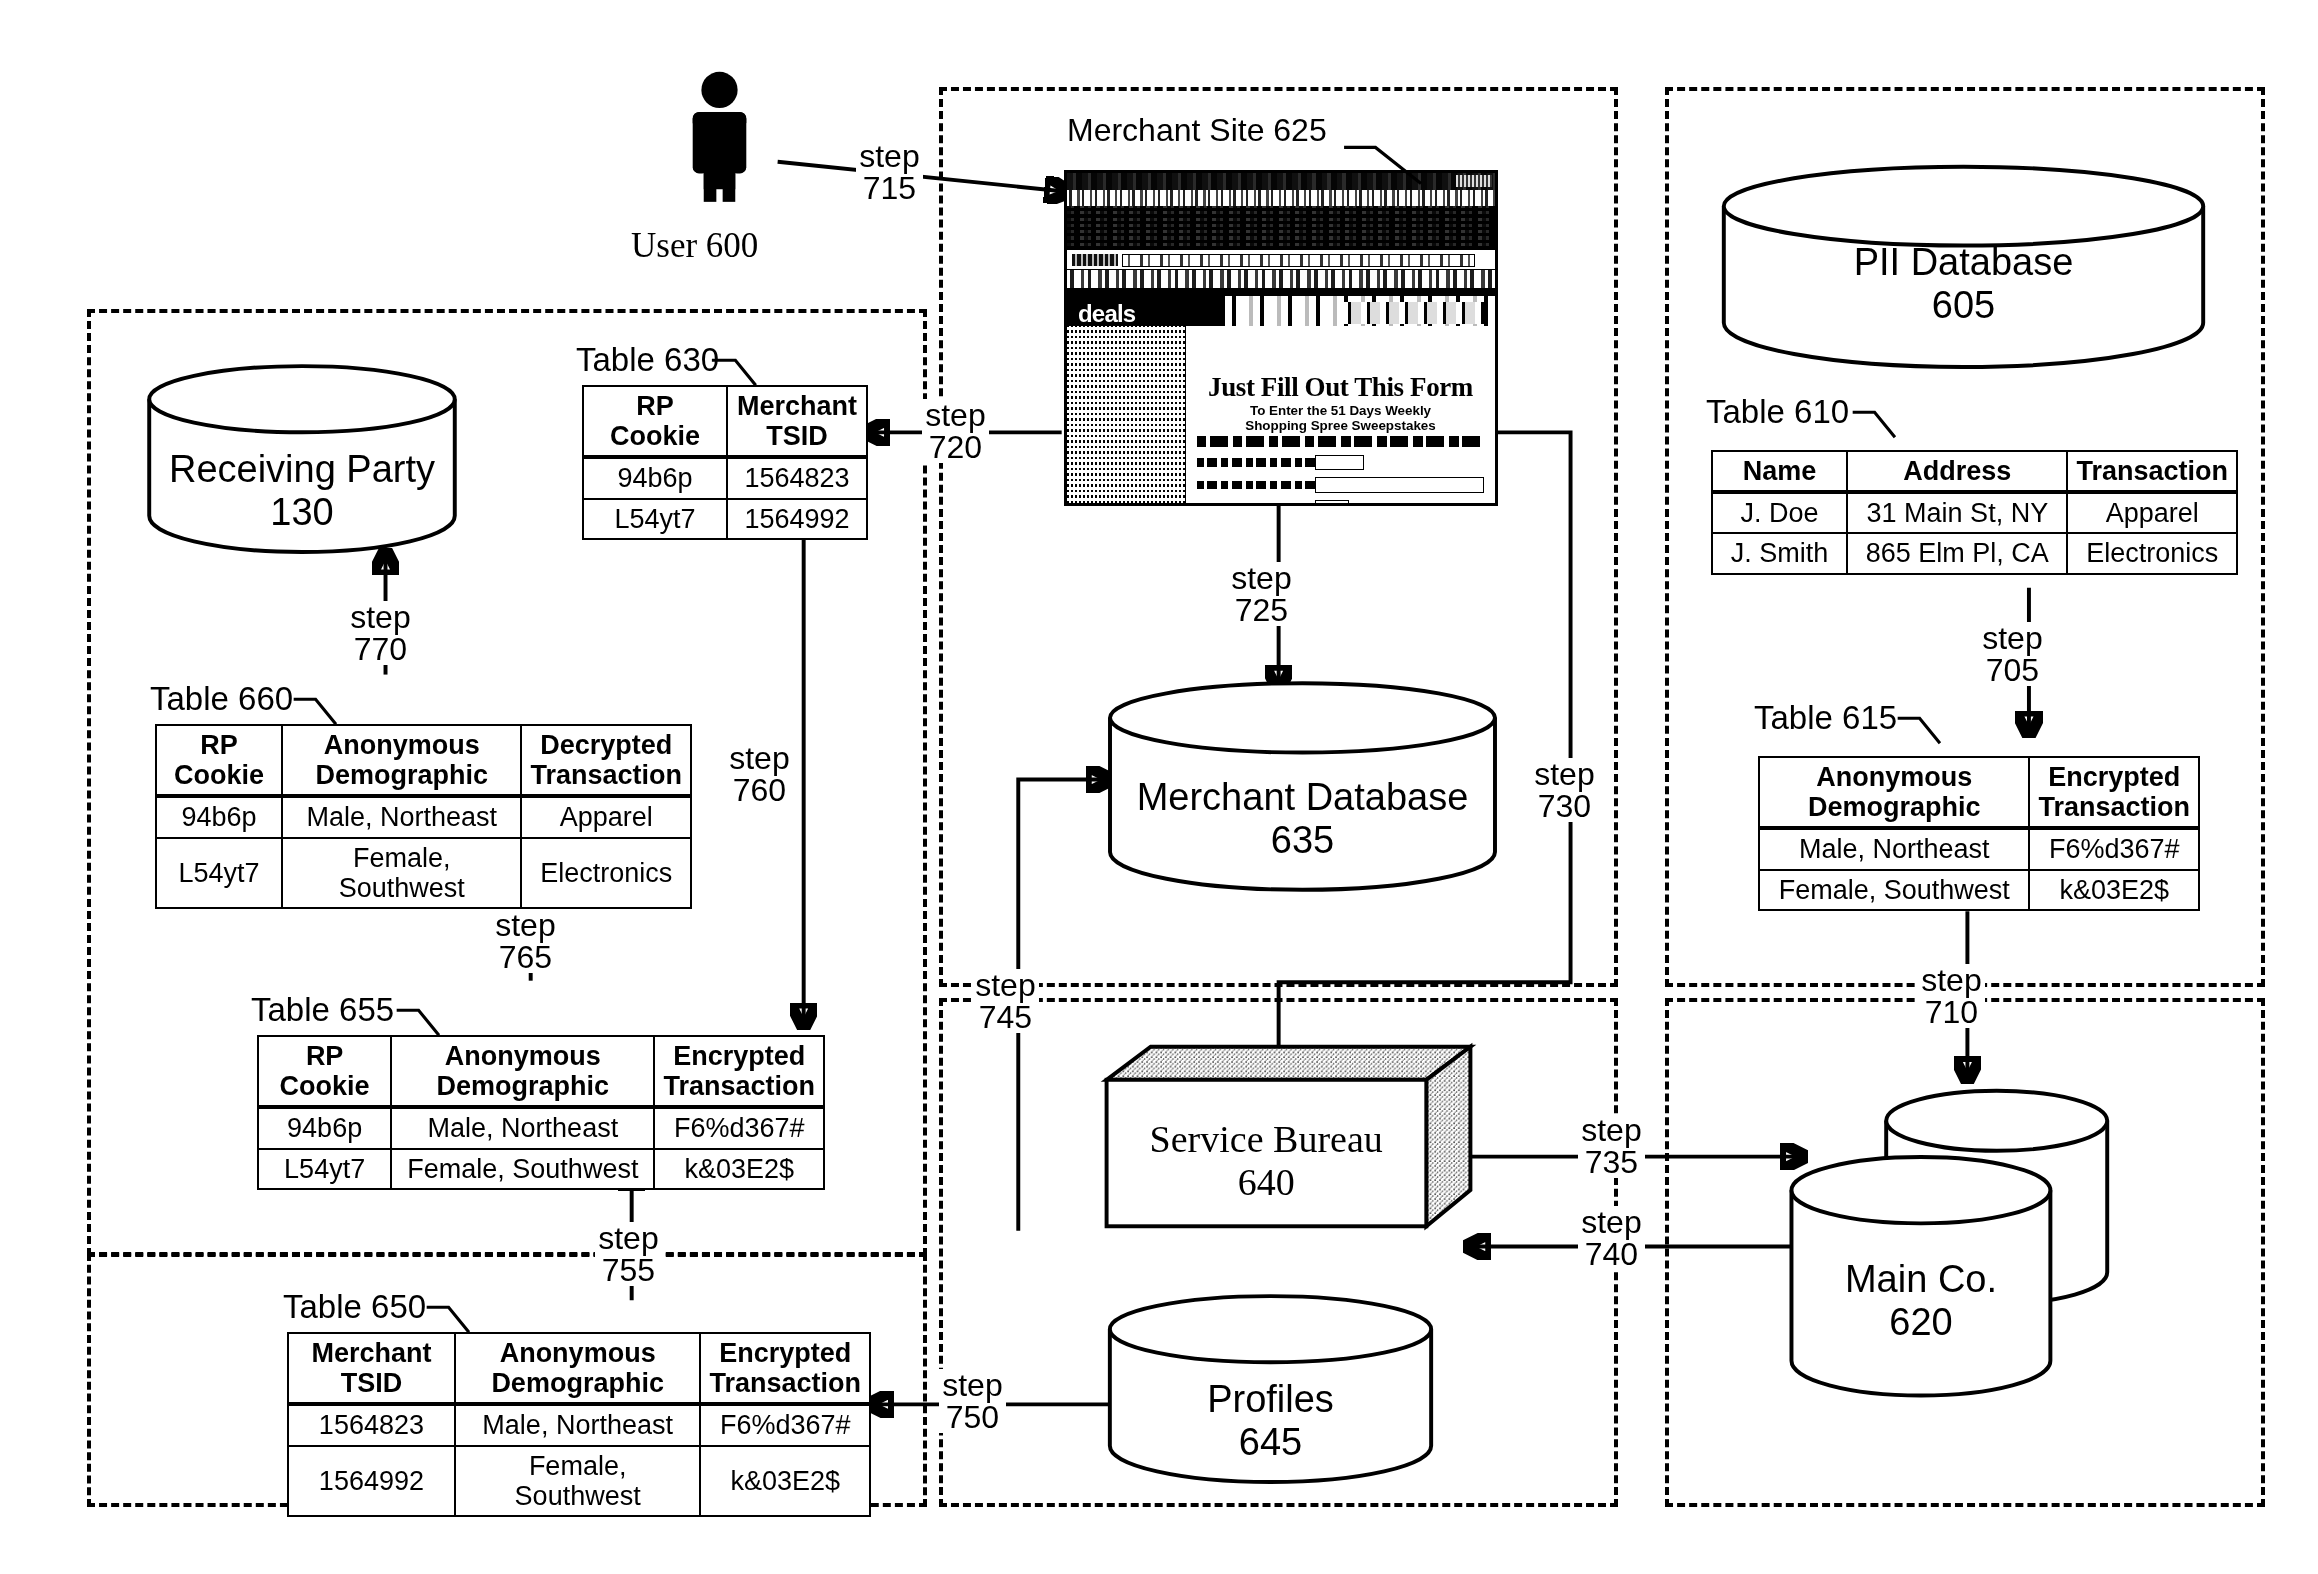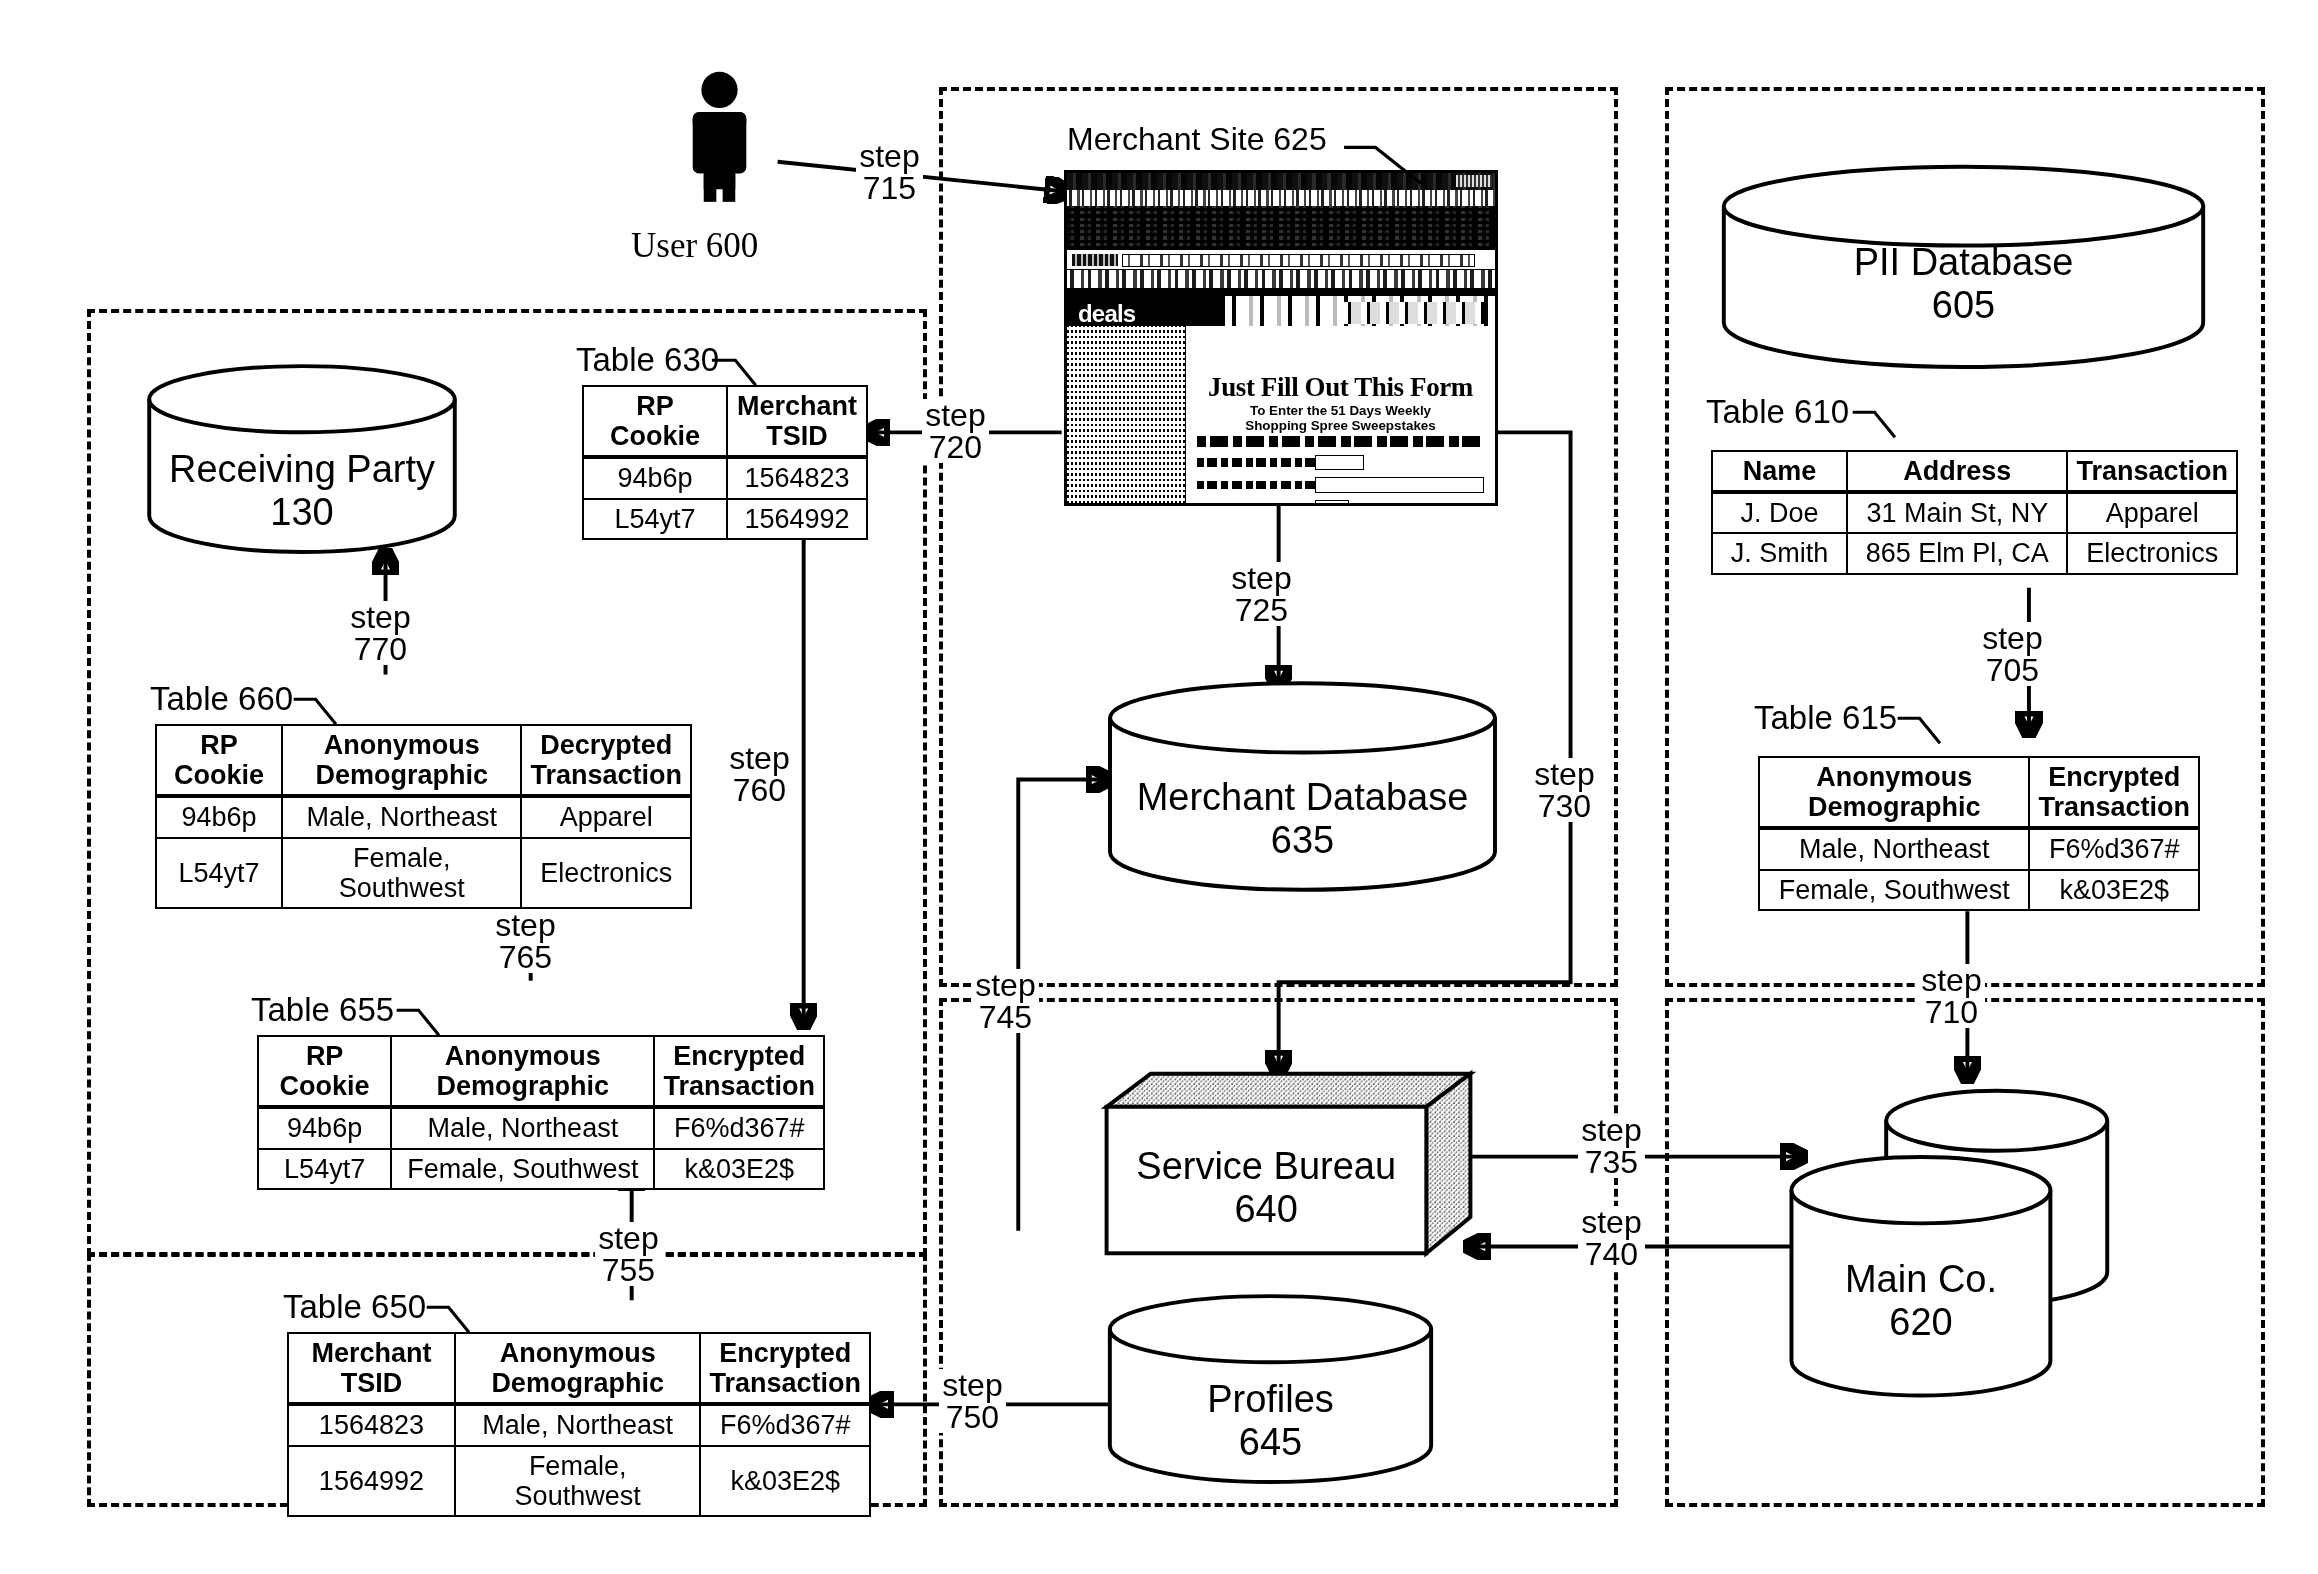--- a/index.html
+++ b/index.html
@@ -282,21 +282,21 @@
       <rect x="54" y="108" width="16" height="58" fill="#000"></rect>
     </svg>
   </div>
   <div class="label label-lg" style="left:631px; top:227px;">User 600</div>
 
   <div class="step-label" style="left:856px; top:140px;">
     <div>step</div>
     <div>715</div>
   </div>
 
-  <div class="label label-md" style="left:1067px; top:122px;text-align:center;">Merchant Site 625</div>
+  <div class="label label-md" style="left:1067px; top:113px;text-align:center;">Merchant Site 625</div>
   <svg class="abs" style="left:1342px; top:138px; z-index:5;" width="103" height="51" viewBox="0 0 130 65">
     <path d="M2,12 L42,12 L100,58" stroke="#000" stroke-width="4" fill="none"></path>
   </svg>
 
   <div class="browser" style="left:1064px; top:170px; width:428px; height:330px;">
     <div class="br-titlebar">
       <div class="br-title-right"></div>
     </div>
     <div class="br-menubar"></div>
     <div class="br-toolbar"></div>
@@ -525,21 +525,21 @@
   <div class="step-label" style="left:1531px; top:758px;">
     <div>step</div>
     <div>730</div>
   </div>
 
   <div class="step-label" style="left:972px; top:969px;">
     <div>step</div>
     <div>745</div>
   </div>
 
-  <div class="box3d" style="left:1103px; top:1069px; width:371px; height:189px;">
+  <div class="box3d" style="left:1103px; top:1042px; width:371px; height:189px;font-family:Liberation Serif, serif;">
     <svg width="371" height="189" viewBox="0 0 470 240">
       <defs>
         <pattern id="speck" width="6" height="6" patternUnits="userSpaceOnUse">
           <rect width="6" height="6" fill="#ffffff"></rect>
           <circle cx="1.3" cy="1.3" r="1.1" fill="#1a1a1a"></circle>
           <circle cx="4.4" cy="3.6" r="0.9" fill="#1a1a1a"></circle>
           <circle cx="2.6" cy="5.0" r="0.7" fill="#444"></circle>
         </pattern>
       </defs>
 

